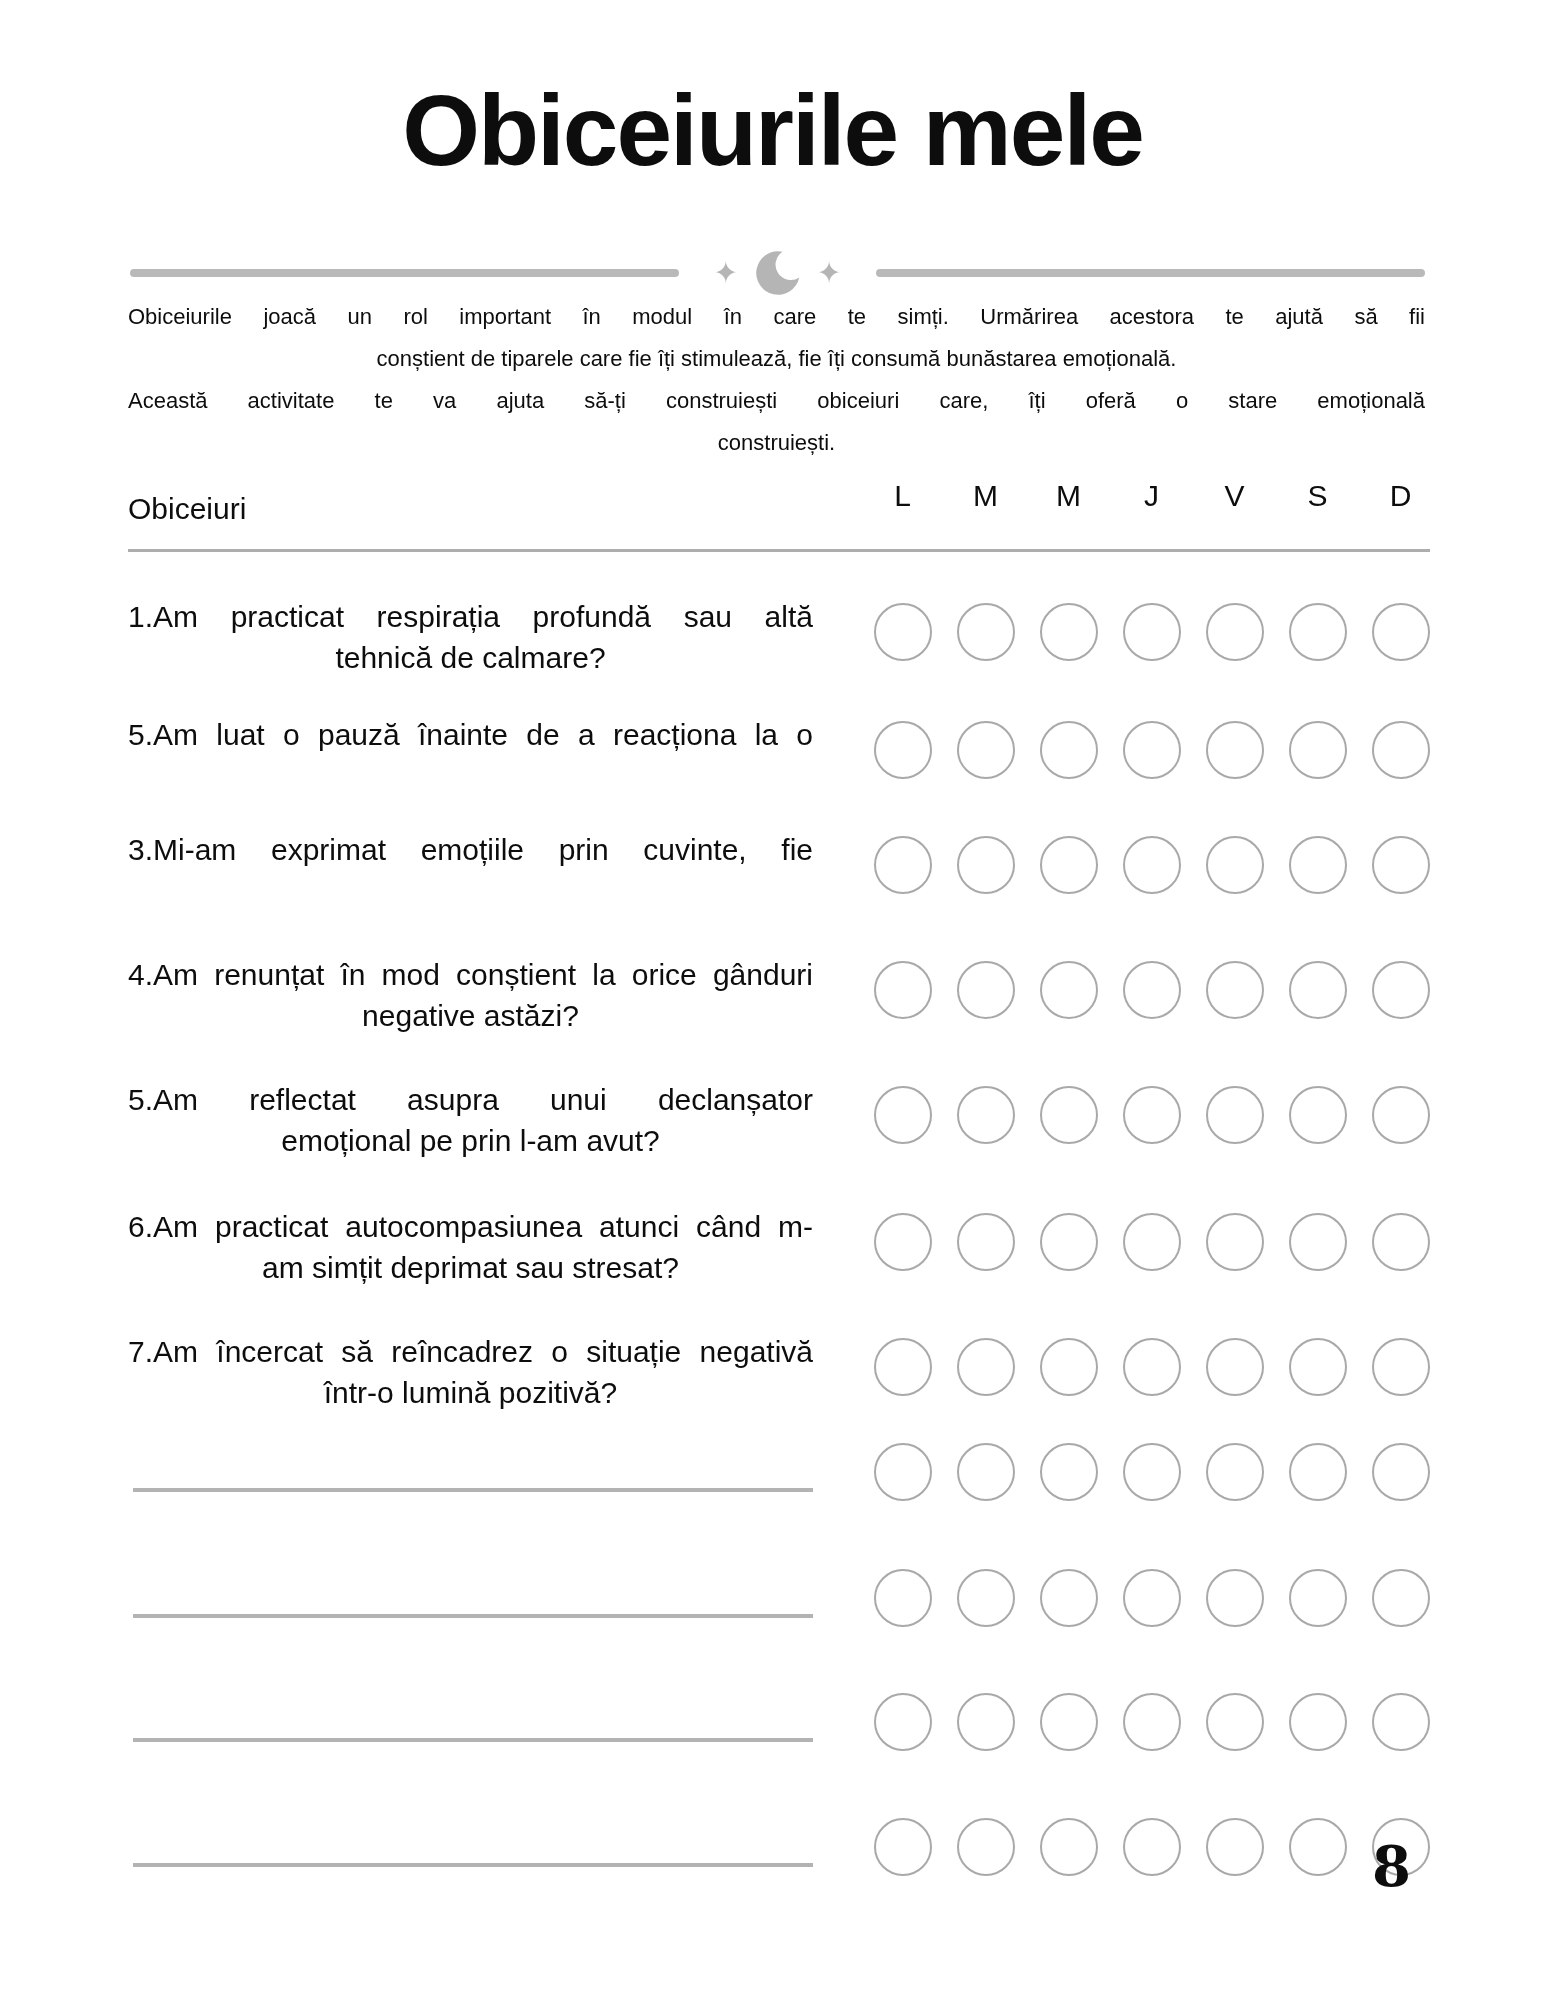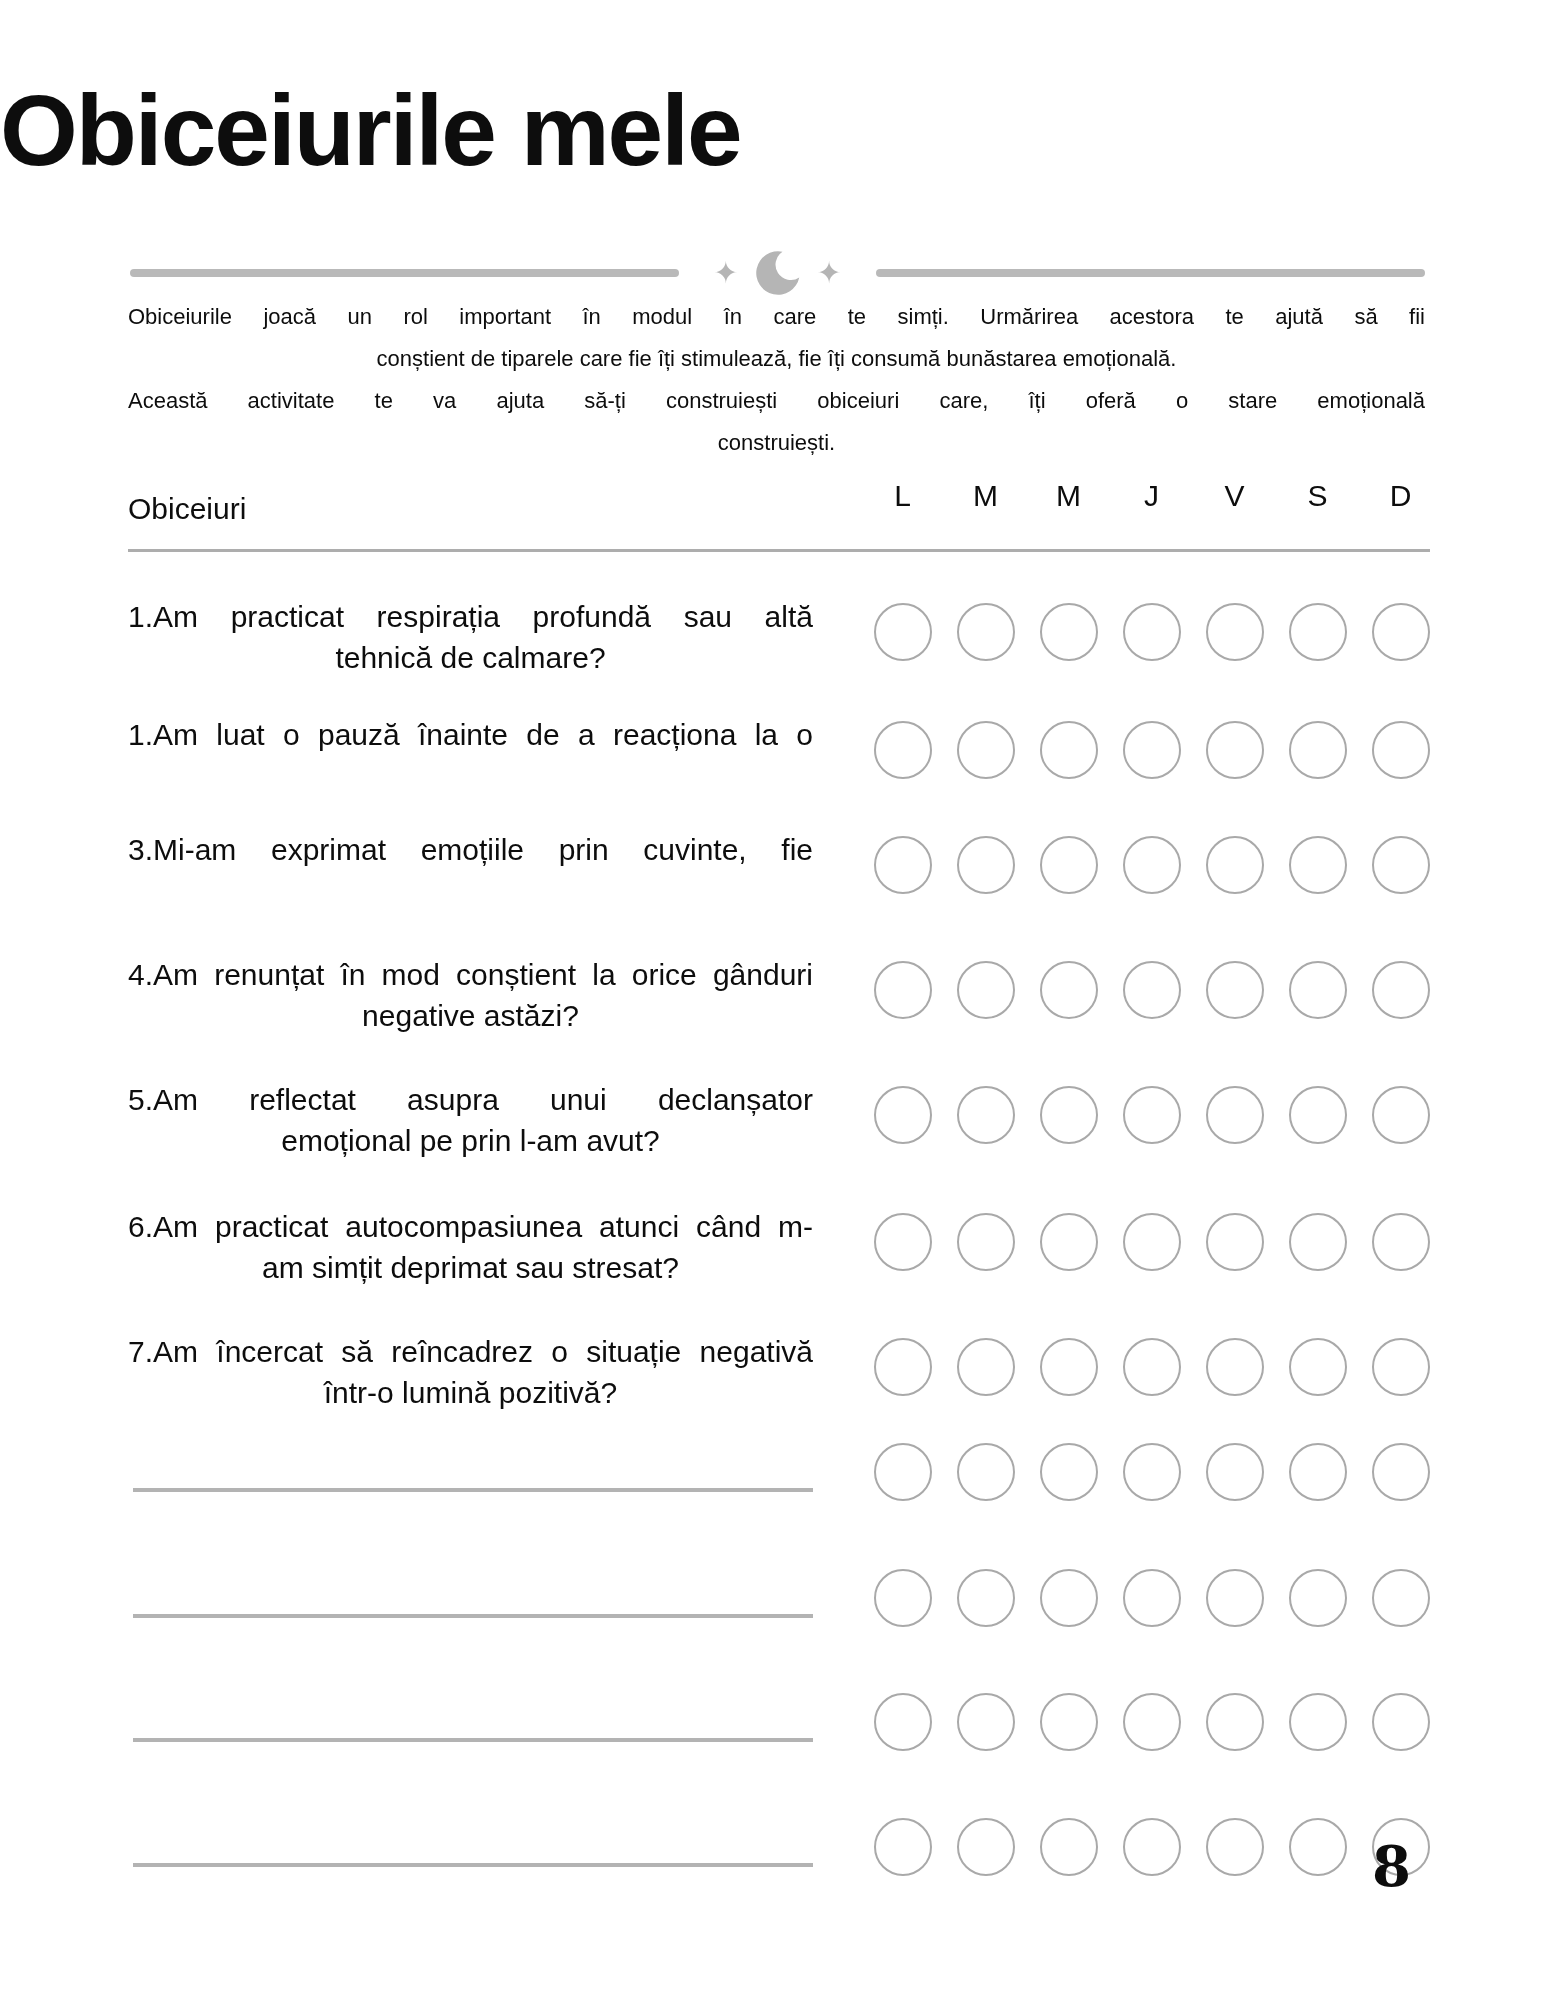--- a/index.html
+++ b/index.html
@@ -13,21 +13,21 @@
   *{margin:0;padding:0;box-sizing:border-box;}
   html,body{background:#fff;}
   body{
     width:1545px;height:2000px;position:relative;overflow:hidden;
     font-family:"Liberation Sans","DejaVu Sans",sans-serif;color:var(--text);
   }
   .page{position:absolute;inset:0;background:#fff;}
 
   
   .title{
-    position:absolute;top:78px;left:0;right:0;
+    position:absolute;top:78px;left:0;right:0;text-align:center;
     font-size:100px;font-weight:700;letter-spacing:-2px;line-height:1.05;
   }
 
   
   .divider{
     position:absolute;top:240px;left:130px;width:1295px;height:66px;
     display:flex;align-items:center;gap:34px;
   }
   .divider .rule{flex:1;height:8px;background:var(--divider-gray);border-radius:4px;}
   .ornament{display:flex;align-items:center;gap:10px;color:var(--ornament-gray);}
@@ -146,21 +146,21 @@
           <div class="ccell">
             <div class="circle"></div>
           </div>
           <div class="ccell">
             <div class="circle"></div>
           </div>
         </div>
       </div>
       <div class="row" style="top: 750px;">
         <div class="qtext">
-          <div class="jline">1.Am luat o pauză înainte de a reacționa la o</div>
+          <div class="jline">5.Am luat o pauză înainte de a reacționa la o</div>
         </div>
         <div class="circles">
           <div class="ccell">
             <div class="circle"></div>
           </div>
           <div class="ccell">
             <div class="circle"></div>
           </div>
           <div class="ccell">
             <div class="circle"></div>

